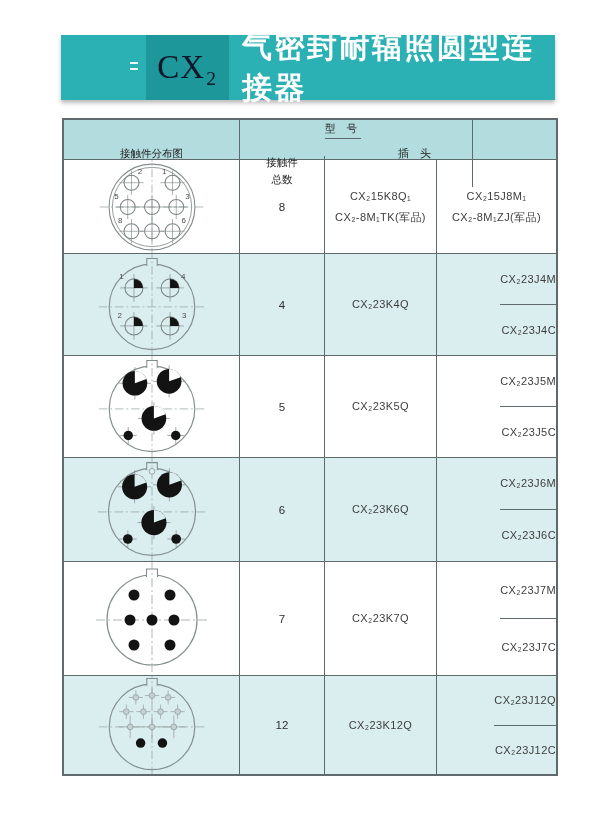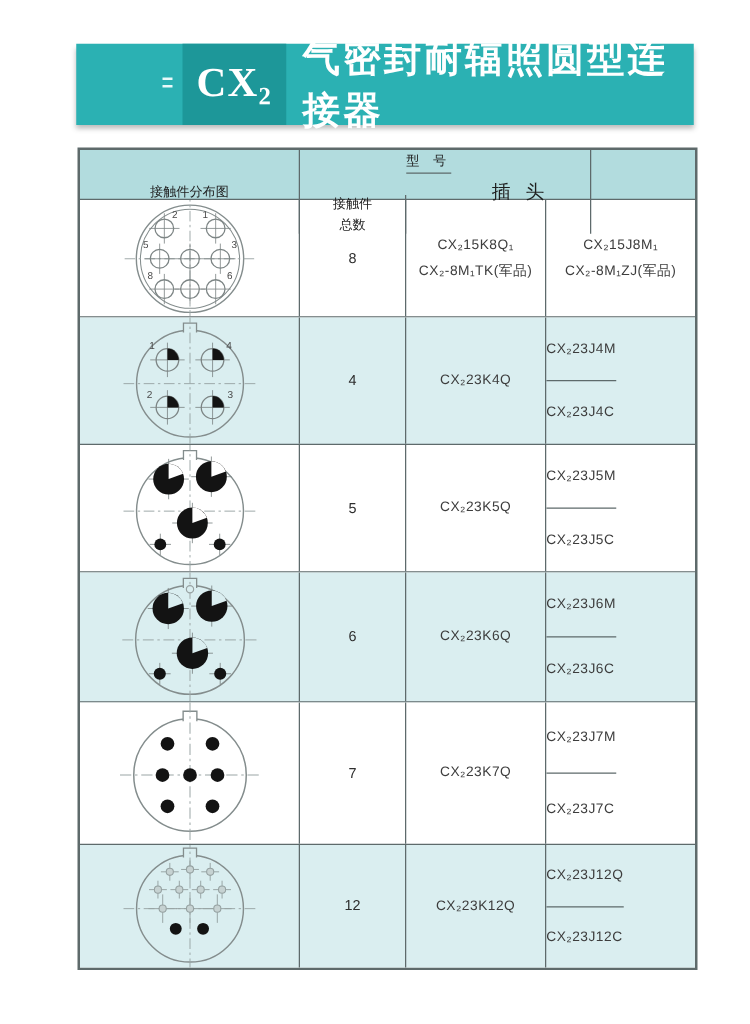--- a/index.html
+++ b/index.html
@@ -5,49 +5,49 @@
   html,body{margin:0;padding:0;background:#fff;}
   body{width:600px;height:819px;position:relative;font-family:"Liberation Sans","DejaVu Sans",sans-serif;overflow:hidden;}
 
   
   .band{position:absolute;left:61px;top:35px;width:494px;height:65px;background:#2bb1b3;
         box-shadow:0 3px 4px rgba(60,60,60,.35);}
   .deco-dash{position:absolute;left:69px;top:27px;}
   .deco-dash i{display:block;width:8px;height:2px;background:#eafafa;margin:0 0 4px 0;}
   .codebox{position:absolute;left:85px;top:0;width:83px;height:65px;background:#1d9799;
            display:flex;align-items:center;justify-content:center;}
-  .code{font-family:"Liberation Serif","DejaVu Serif",serif;font-weight:bold;color:#ffffff;
+  .code{font-family:"Liberation Serif","DejaVu Serif",serif;font-weight:normal;color:#0f172a;
         font-size:33px;letter-spacing:1px;}
   .band-title{position:absolute;left:181px;top:0;height:65px;display:flex;align-items:center;
         color:#fff;font-size:30px;font-weight:bold;letter-spacing:2.5px;}
 
   
   .table{position:absolute;left:62px;top:118px;width:496px;border:2px solid #5e6a6b;box-sizing:border-box;}
   .thead{display:grid;grid-template-columns:176px 85px 1fr;height:39px;background:#b2dcde;
          border-bottom:1px solid #5e6a6b;}
   .th{display:flex;align-items:center;justify-content:center;font-size:10.5px;color:#1e1e1e;}
   .th.c1{border-right:1px solid #5e6a6b;}
   .th.c2{border-right:1px solid #5e6a6b;flex-direction:column;gap:3px;margin-top:36px;}
   .th34{display:flex;flex-direction:row;}
   .th-model{height:18px;border-bottom:1px solid #5e6a6b;display:flex;align-items:center;justify-content:center;
             font-size:10.5px;color:#1e1e1e;letter-spacing:4px;}
   .th-split{flex:1;display:grid;grid-template-columns:112px 1fr;}
-  .th-sub{display:flex;align-items:center;justify-content:center;font-size:15px;color:#1e1e1e;letter-spacing:4px;}
+  .th-sub{display:flex;align-items:center;justify-content:center;font-size:11px;color:#1e1e1e;letter-spacing:4px;}
   .th-sub.plug{border-right:1px solid #5e6a6b;}
 
   .trow{display:grid;grid-template-columns:176px 85px 112px 1fr;border-bottom:1px solid #5e6a6b;}
   .trow:last-child{border-bottom:none;}
   .bg-w{background:#ffffff;}
   .bg-t{background:#daeef0;}
   .td{display:flex;align-items:center;justify-content:center;overflow:hidden;}
   .td.c1,.td.c2,.td.c3{border-right:1px solid #5e6a6b;}
   .count{font-size:11.5px;color:#2e2e2e;}
   .model{font-size:11px;color:#3d3d3d;letter-spacing:.4px;text-align:center;line-height:1.1;}
   .stack{flex-direction:column;gap:9px;}
-  .socket-split{flex-direction:column;align-items:flex-start;padding:0;}
+  .socket-split{flex-direction:column;align-items:flex-end;padding:0;}
   .socket-split .sub{flex:1;display:flex;align-items:center;justify-content:center;}
   .socket-split .sub.top{border-bottom:1px solid #5e6a6b;}
   svg{display:block;}
   svg text{font-family:"Liberation Sans","DejaVu Sans",sans-serif;}
 </style>
 </head>
 <body>
 
 <div class="page">
 

